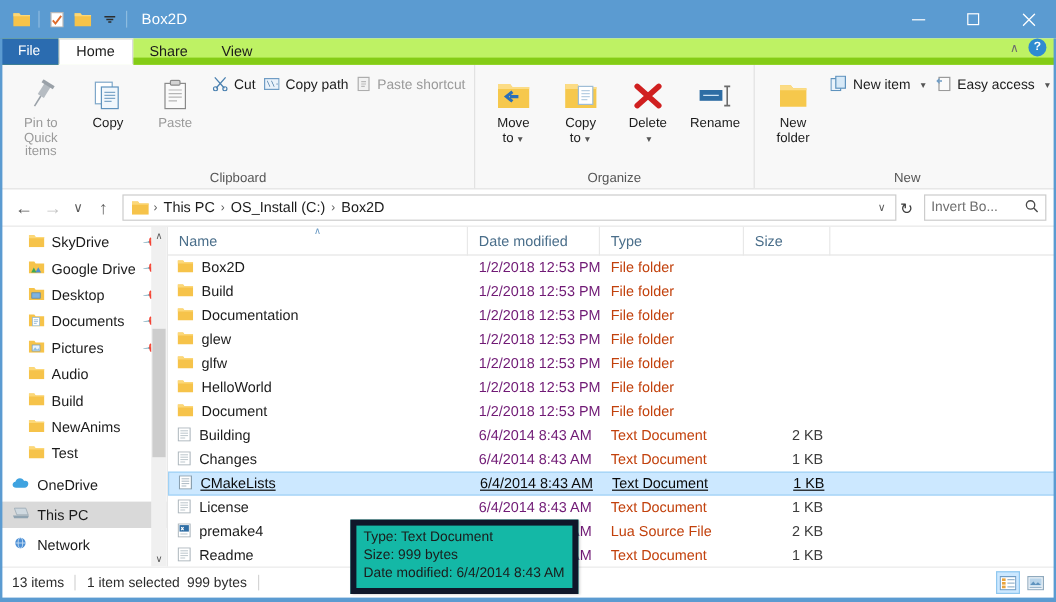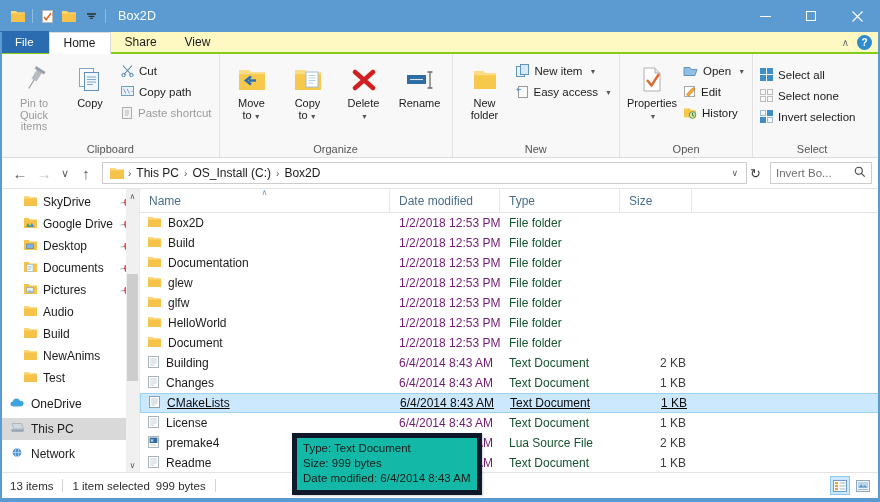--- a/index.html
+++ b/index.html
@@ -22,22 +22,22 @@
   .qat-sep { width:1px; height:14px; background:#8dbce0; margin:0 3px; }
   .title-text { font-size:12.5px; color:#ffffff; margin-left:9px; letter-spacing:.1px; }
   .wincontrols { position:absolute; right:0; top:0; height:32px; display:flex; }
   .wc { width:46px; height:32px; display:flex; align-items:center;
         justify-content:center; color:#fff; font-size:13px; }
   .wc.close { }
   .wc-min { width:11px; height:1px; background:#fff; display:block; }
   .wc-max { width:10px; height:10px; border:1.3px solid #fff; display:block; }
 
   
-  .tabstrip { height:22px; background:#fef9c3; display:flex; align-items:center;
-              flex:0 0 22px; position:relative; border-bottom:2px solid #84cc16;}
+  .tabstrip { height:22px; background:#bef264; display:flex; align-items:flex-start;
+              flex:0 0 22px; position:relative; border-bottom:6px solid #84cc16;}
   .tab { padding:0 14px; display:flex; align-items:center; font-size:12px;
          color:#1b1b1b; height:22px; }
   .tab.file { background:#2b6cb0; color:#fff; padding:0 15px; font-size:11.5px; }
   .tab.active { background:#ffffff; border:1px solid #dcdcdc; border-bottom:1px solid #fff;
                 position:relative; z-index:3; margin-bottom:-1px; }
   .tabstrip-right { margin-left:auto; display:flex; align-items:center;
                     gap:8px; padding-right:8px; }
   .chev-up { color:#6d6d6d; font-size:10px; }
   .help-icon { width:15px; height:15px; border-radius:50%; background:#2e8bd0;
                color:#fff; font-size:10px; font-weight:bold; display:flex;
@@ -52,21 +52,21 @@
   .rgroup-body { flex:1; display:flex; align-items:flex-start; padding-top:3px; }
   .rgroup-label { height:16px; font-size:11px; color:#555; text-align:center;
                   line-height:16px; }
   .bigbtn { width:56px; display:flex; flex-direction:column; align-items:center;
             padding-top:3px; }
   .bigbtn .ico { height:32px; display:flex; align-items:flex-end;
                  justify-content:center; }
   .bigbtn .lbl { font-size:11px; text-align:center; line-height:11.5px;
                  margin-top:4px; color:#1b1b1b; }
   .bigbtn.dim .lbl { color:#9a9a9a; }
-  .smallcol { display:flex; flex-direction:column; justify-content:center;
+  .smallcol { display:flex; flex-direction:row; justify-content:center;
               padding-top:2px; gap:1px; }
   .smallbtn { display:flex; align-items:center; height:20px; gap:5px;
               padding:0 3px; font-size:11.5px; white-space:nowrap; }
   .smallbtn.dim { color:#9a9a9a; }
   .caret { font-size:7px; color:#555; margin-left:2px; }
 
   
   .addrbar { flex:0 0 30px; display:flex; align-items:center; padding:0 8px;
              background:#fff; gap:0px; }
   .navbtn { width:24px; height:24px; display:flex; align-items:center;
@@ -123,21 +123,21 @@
               font-size:8px; color:#6b9ac4; }
   .rows { flex:1; overflow:hidden; }
   .row { height:20px; display:flex; align-items:center; font-size:12px;
          color:#1b1b1b; }
   .row.selected { background:#cce8ff; border:1px solid #9fd1f5; height:20px; }
   .row.selected .cell { text-decoration:underline; }
   .cell { padding-left:9px; white-space:nowrap; overflow:hidden; }
   .cell.name { width:250px; display:flex; align-items:center; gap:7px;
                padding-left:8px; }
   .cell.date { width:110px; color:#701a75; }
-  .cell.type { width:120px; color:#14532d; }
+  .cell.type { width:120px; color:#c2410c; }
   .cell.size { width:72px; text-align:right; padding-left:0; padding-right:6px;
                color:#3c3c3c; }
   .row.selected .cell.name, .row.selected .cell.date,
   .row.selected .cell.type, .row.selected .cell.size { color:#0a0a0a; }
 
   
   .tooltip { position:absolute; left:152px; top:244px; background:#14b8a6;
              border:5px solid #0f172a; padding:3px 6px 4px 6px; font-size:11.5px;
              color:#1b1b1b; line-height:15px; z-index:20; white-space:nowrap;
              box-shadow:1px 1px 2px rgba(0,0,0,.18); }
@@ -238,20 +238,32 @@
           <span class="ico">
             <svg width="28" height="28" viewBox="0 0 28 28">
                 <rect x="3.5" y="2.5" width="14" height="18" fill="#fff" stroke="#7ea7c9"></rect>
                 <rect x="8.5" y="6.5" width="14" height="18" fill="#f1f7fc" stroke="#5f93be"></rect>
                 <g stroke="#7ea7c9" stroke-width="1">
                   <path d="M11 11h9M11 13.5h9M11 16h9M11 18.5h6"></path>
                 </g>
               </svg>
           </span>
           <span class="lbl">Copy</span>
+        </div>
+        <div class="bigbtn dim">
+          <span class="ico">
+            <svg width="26" height="28" viewBox="0 0 26 28">
+                <rect x="4.5" y="3.5" width="17" height="21" fill="#fafafa" stroke="#8a8a8a"></rect>
+                <rect x="9" y="1" width="8" height="4" rx="1" fill="#d4d4d4" stroke="#8a8a8a"></rect>
+                <g stroke="#b5b5b5" stroke-width="1">
+                  <path d="M7.5 9h11M7.5 12h11M7.5 15h11M7.5 18h7"></path>
+                </g>
+              </svg>
+          </span>
+          <span class="lbl">Paste</span>
         </div>
         <div class="smallcol">
           <div class="smallbtn">
             <span>
               <svg width="13" height="13" viewBox="0 0 13 13">
                   <path d="M2 1.5l8 9M11 1.5l-8 9" stroke="#4b81b0" stroke-width="1.1" fill="none"></path>
                   <circle cx="2.6" cy="11" r="1.7" fill="none" stroke="#4b81b0"></circle>
                   <circle cx="10.4" cy="11" r="1.7" fill="none" stroke="#4b81b0"></circle>
                 </svg>
             </span>

